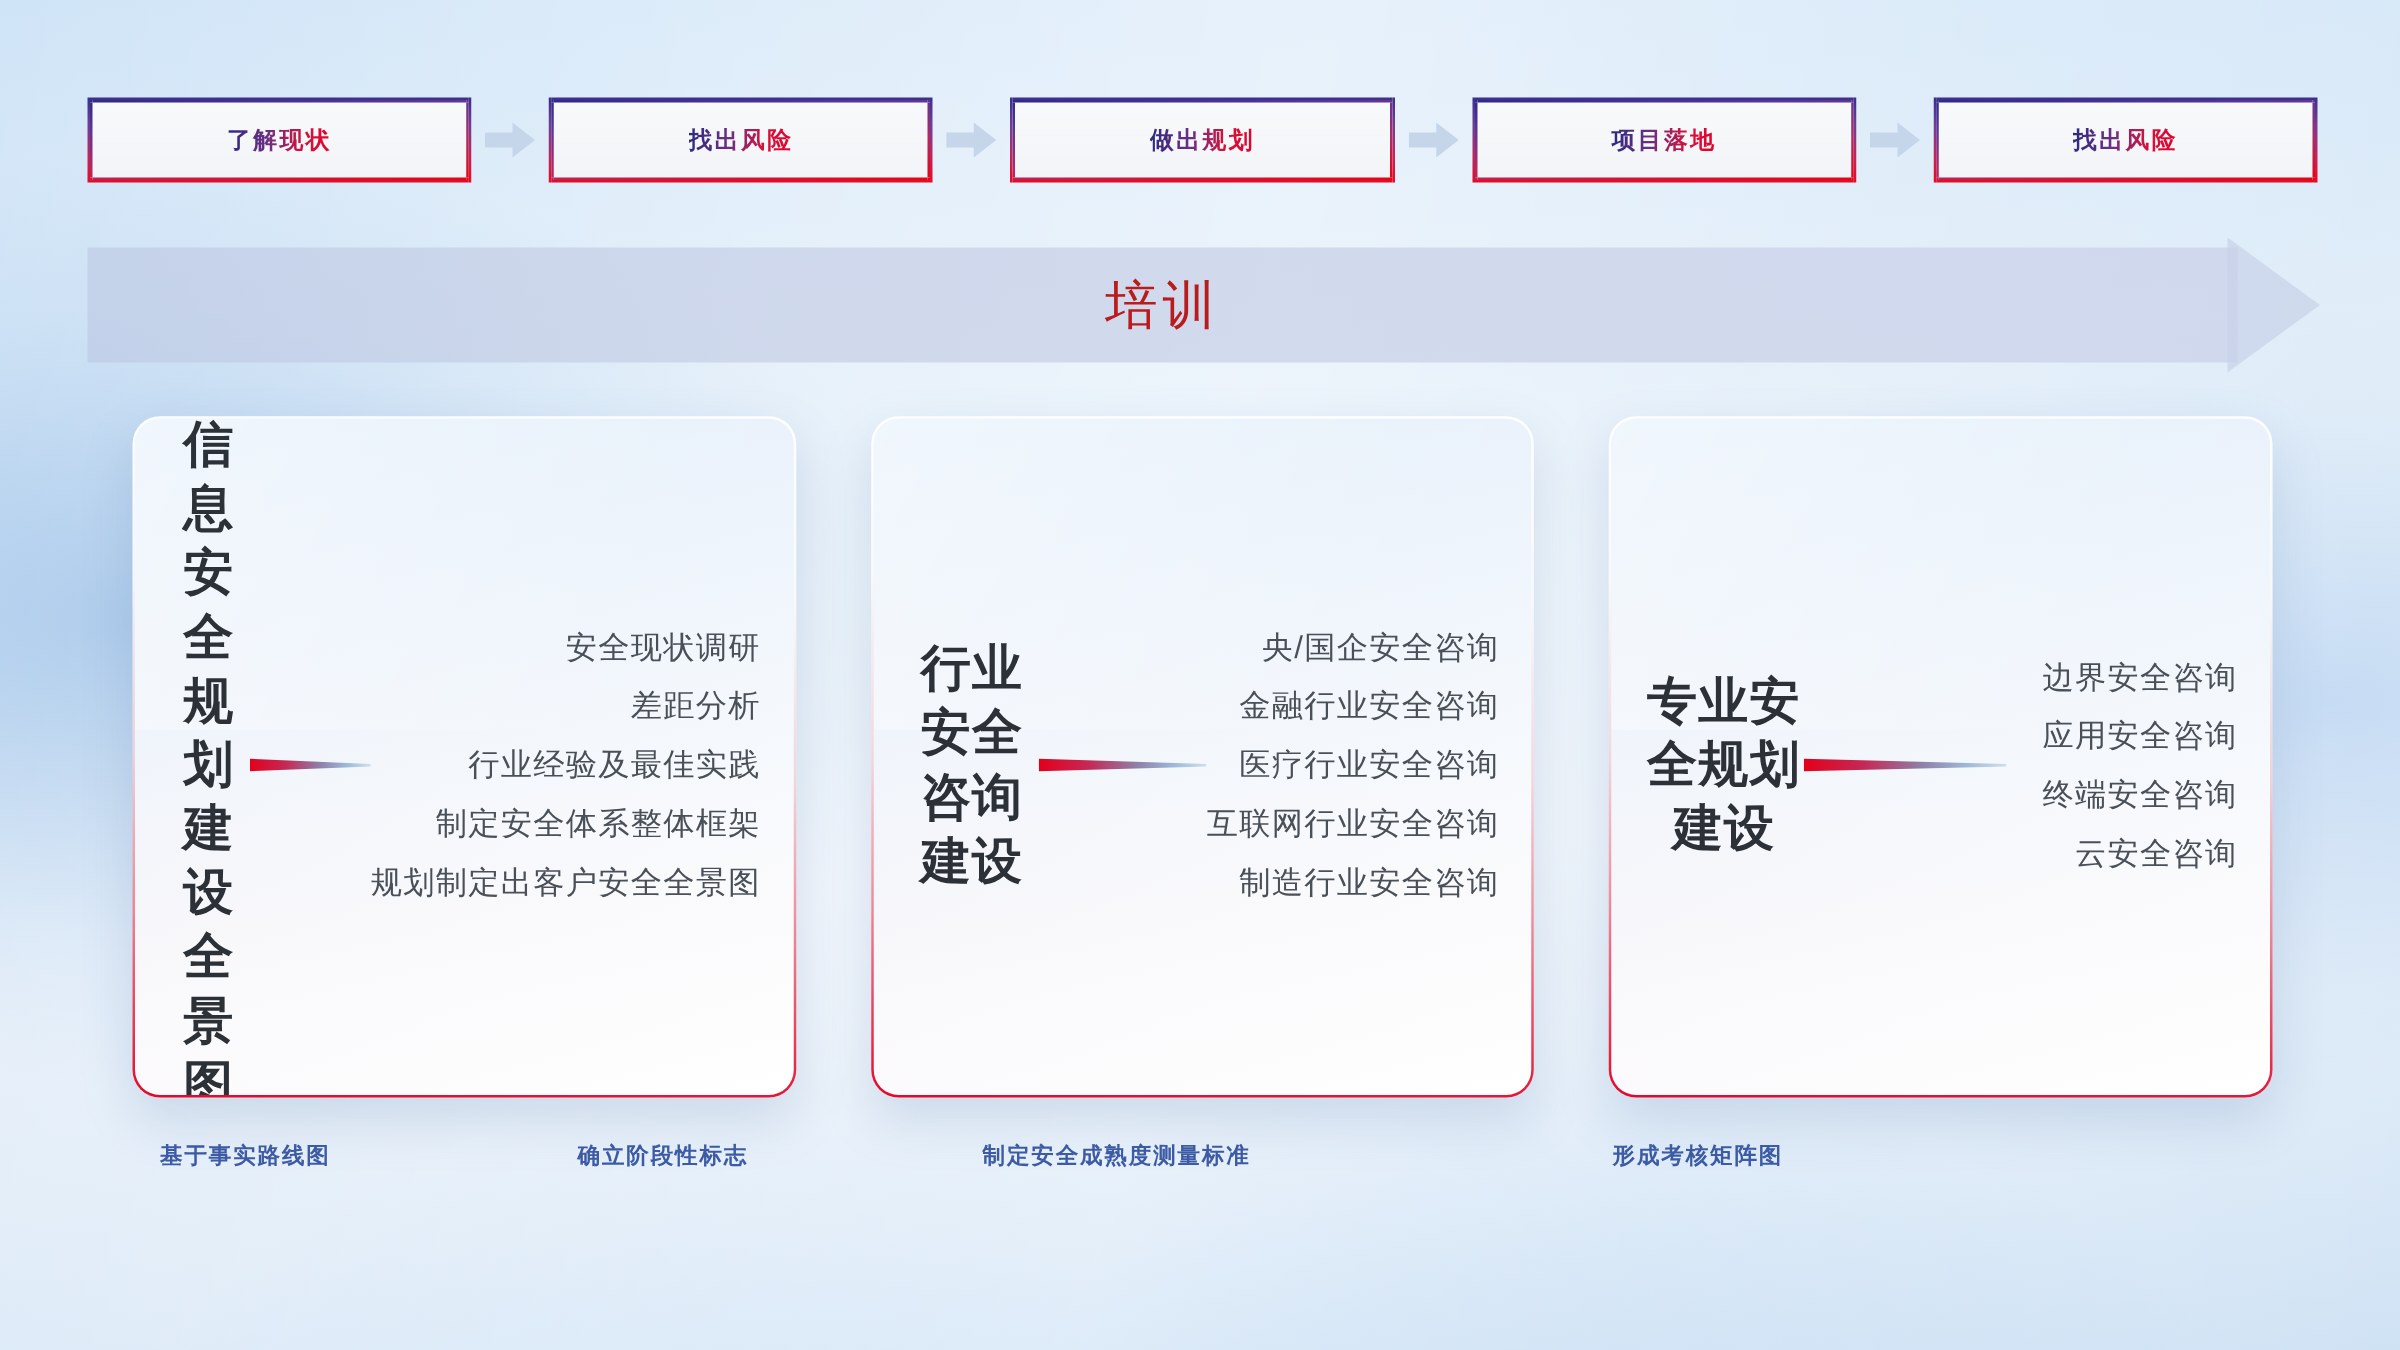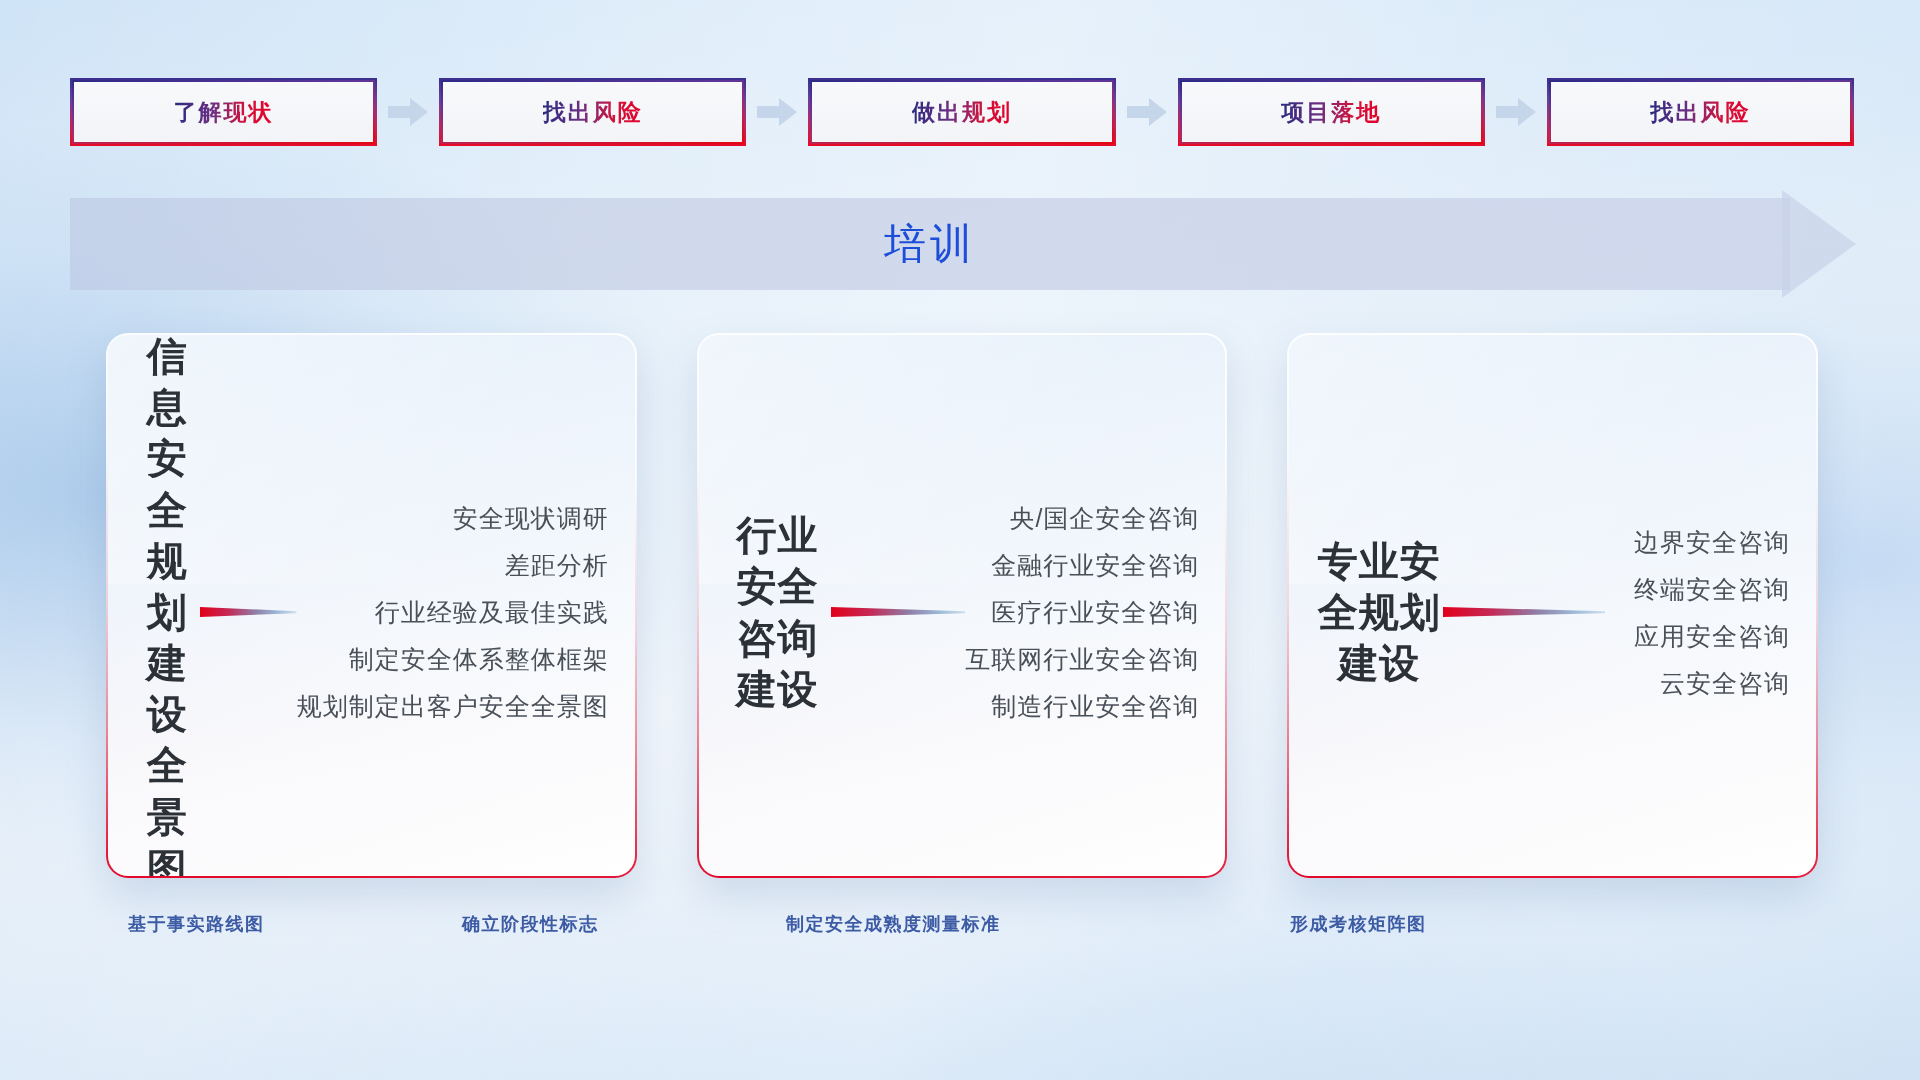--- a/index.html
+++ b/index.html
@@ -65,21 +65,21 @@
     position: absolute;
     inset: 0;
     border-radius: 8px;
     border: 2px solid;
     border-image: linear-gradient(175deg, #2f2a86 0%, #5a359a 26%, #b02a63 62%, #e30613 100%) 1;
     background: linear-gradient(180deg, #f8f9fb 0%, #f2f4f7 100%);
   }
   .step-label {
     position: relative;
     z-index: 2;
-    font-size: 23px;
+    font-size: 19px;
     font-weight: 700;
     letter-spacing: 2px;
     background: linear-gradient(92deg, #2b2a7f 0%, #6b2f84 38%, #d4123a 72%, #e4002b 100%);
     -webkit-background-clip: text;
     background-clip: text;
     color: transparent;
     -webkit-text-fill-color: transparent;
     white-space: nowrap;
   }
   .step-sep {
@@ -124,21 +124,21 @@
     position: absolute;
     left: 0;
     top: 0;
     width: 1720px;
     height: 92px;
     display: flex;
     align-items: center;
     justify-content: center;
     font-size: 42px;
     font-weight: 400;
-    color: #1d4ed8;
+    color: #b91c1c;
     letter-spacing: 4px;
   }
 
   
   #cards {
     position: absolute;
     left: 106px;
     top: 333px;
     width: 1712px;
     height: 545px;
@@ -377,22 +377,22 @@
                 <stop offset="58%" stop-color="#8e7fa8"></stop>
                 <stop offset="80%" stop-color="#9db9d8"></stop>
                 <stop offset="100%" stop-color="#cfe0ee"></stop>
               </linearGradient>
             </defs>
             <path d="M0 2 L400 6.2 L400 8.2 L0 12 Z" fill="url(#g3)"></path>
           </svg>
         </div>
         <ul class="card-list">
           <li>边界安全咨询</li>
+          <li>应用安全咨询</li>
           <li>终端安全咨询</li>
-          <li>应用安全咨询</li>
           <li>云安全咨询</li>
         </ul>
       </div>
     </div>
 
   </div>
 
   <div id="footnotes">
     <div class="footnote" style="left:128px">基于事实路线图</div>
     <div class="footnote" style="left:462px">确立阶段性标志</div>

